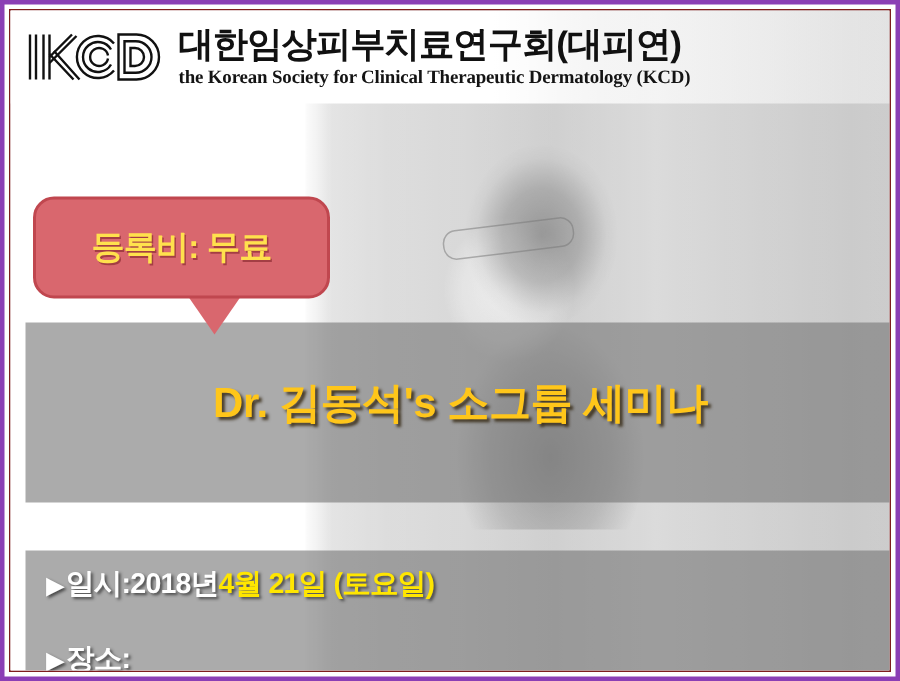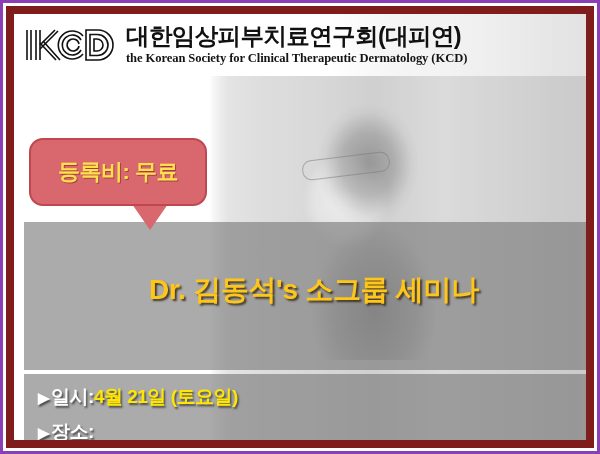--- a/index.html
+++ b/index.html
@@ -20,21 +20,21 @@
     overflow: hidden;
     background: #ffffff;
     border: 3px solid #8b3fb5;
   }
   .poster-inner {
     position: absolute;
     left: 3px;
     top: 3px;
     right: 3px;
     bottom: 3px;
-    border: 8px solid #7f1d1d;
+    border: 1px solid #7f1d1d;
     box-sizing: border-box;
     overflow: hidden;
     background: #ffffff;
   }
 
   
   .photo-layer {
     position: absolute;
     inset: 0;
     overflow: hidden;
@@ -119,21 +119,21 @@
     color: #141414;
     letter-spacing: -0.1px;
     white-space: nowrap;
   }
 
   
   .bubble {
     position: absolute;
     left: 15px;
     top: 124px;
-    width: 178px;
+    width: 198px;
     height: 68px;
     background: #d9676e;
     border: 2px solid #c0474f;
     border-radius: 14px;
     box-sizing: border-box;
     display: flex;
     flex-direction: column;
     align-items: center;
     justify-content: center;
     z-index: 6;
@@ -166,21 +166,21 @@
     border-right: 18px solid transparent;
     border-top: 26px solid transparent;
   }
 
   
   .band-title {
     position: absolute;
     left: 10px;
     top: 208px;
     width: 580px;
-    height: 148px;
+    height: 120px;
     background: rgba(120,120,120,0.62);
     z-index: 4;
     display: flex;
     flex-direction: column;
     align-items: center;
     justify-content: center;
   }
   .title-main {
     color: #ffc61a;
     font-size: 28px;
@@ -235,21 +235,21 @@
     line-height: 1.05;
   }
   .info-row + .info-row { margin-top: 15px; }
   .tri {
     font-size: 15px;
     margin-right: 2px;
     color: #ffffff;
     line-height: 1;
   }
   .hl { color: #ffe600; }
-  .wht { color: #ffffff; }
+  .wht { color: #ffffff; margin-top: 15px; }
 </style>
 </head>
 <body>
 
 <div class="poster">
   <div class="poster-inner">
 
     <div class="photo-layer">
       <div class="photo-bg"></div>
       <div class="portrait"></div>
@@ -287,20 +287,21 @@
     <div class="bubble-tail"></div>
 
     <div class="band-title">
       <div class="title-main">Dr. 김동석's 소그룹 세미나</div>
     </div>
 
     <div class="band-info">
       <div class="info-row">
         <span class="tri">▶</span>
         <span class="wht">일시: </span>
+        <span class="wht">2018년 </span>
         <span class="hl">4월 21일 (토요일)</span>
       </div>
       <div class="info-row">
         <span class="tri">▶</span>
         <span class="wht">장소: </span>
       </div>
     </div>
 
   </div>
 </div>

